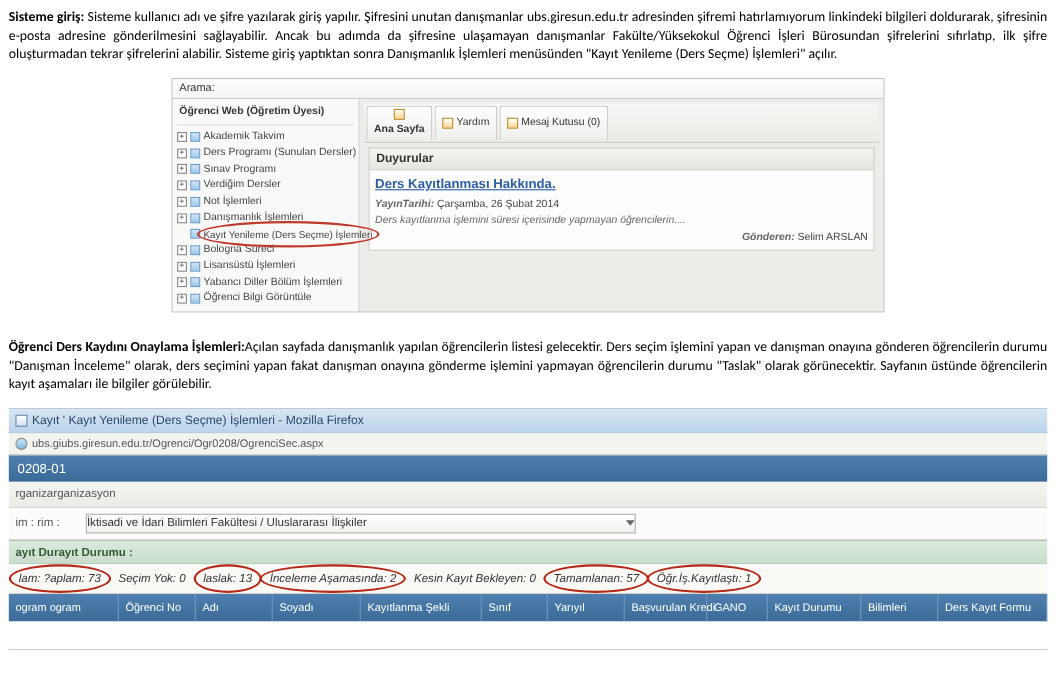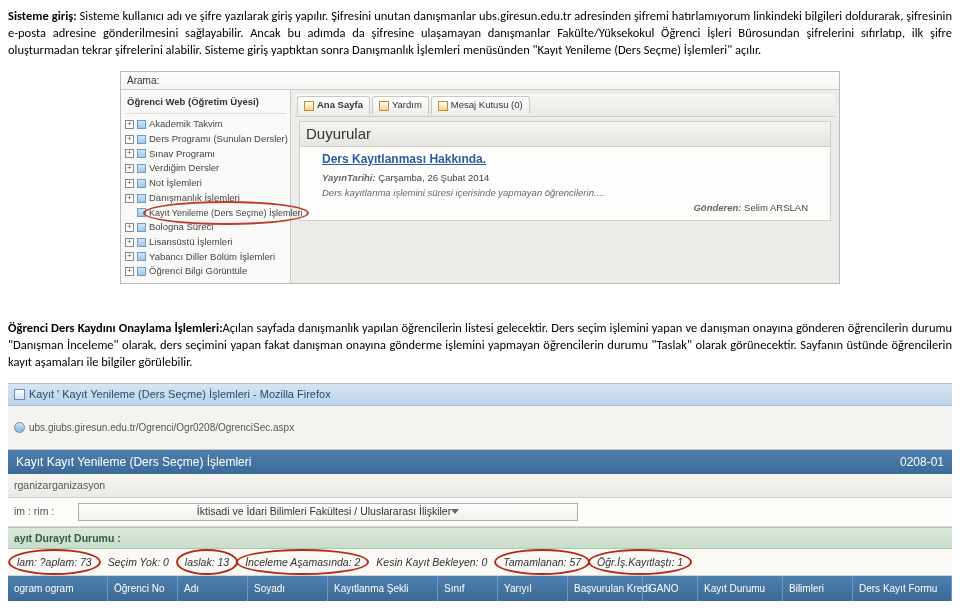--- a/index.html
+++ b/index.html
@@ -10,22 +10,22 @@
     padding: 8px;
     width: 960px;
     font-size: 12.5px;
     line-height: 1.35;
   }
   .para { text-align: justify; margin-bottom: 12px; }
   .para b { font-weight: bold; }
 
   
   .shot1 {
-    margin: 10px auto 36px auto;
-    width: 720px;
+    margin: 10px auto 24px auto;
+    width: 648px;
     border: 1px solid #bbb;
     background: linear-gradient(#f0f0ef,#e9e9e7);
     font-family: Tahoma, Arial, sans-serif;
     font-size: 10px;
     color: #333;
   }
   .s1-top {
     background: linear-gradient(#fdfdfd,#f5f5f3);
     border-bottom: 1px solid #ccc;
     padding: 2px 6px;
@@ -102,38 +102,38 @@
     display:flex;
     align-items:center;
     gap:3px;
     padding: 2px 6px;
     background: linear-gradient(#fefefe,#efefec);
     border:1px solid #c8c8c2;
     border-bottom: none;
     border-radius: 3px 3px 0 0;
     font-size: 9.5px;
   }
-  .tab.active { font-weight: bold; }
+  .tab.active { font-weight: bold; flex-direction: column; }
   .tab .tico {
     width:10px;height:10px;border:1px solid #c48a2b;background:linear-gradient(#fff,#f7d38b);
   }
   .panel-head {
     background: linear-gradient(#f6f5f1,#e6e5df);
     border:1px solid #cfcec8;
     padding:2px 6px;
-    font-weight:normal;
-    font-size:15px;
+    font-weight:bold;
+    font-size:11px;
     margin: 4px 4px 0 4px;
   }
   .panel-body {
     border:1px solid #cfcec8;
     border-top:none;
     margin: 0 4px 4px 4px;
     background:#fdfdfb;
-    padding: 4px 22px;
+    padding: 4px 5px;
     font-size: 9.5px;
   }
   .ann-title {
     color:#2b5da6;
     font-weight:bold;
     text-decoration: underline;
     font-size: 12px;
     margin-bottom: 4px;
   }
   .ann-line { padding:1px 0; color:#444; }
@@ -157,21 +157,21 @@
     padding: 3px 6px;
     color:#2a4a6a;
     border-bottom:1px solid #a3bdd6;
     font-size: 11px;
     text-align: center;
   }
   .ff-title .ffico { width:11px;height:11px;border:1px solid #6b8fb3;background:linear-gradient(#fff,#cfe1f2); }
   .urlbar {
     background:#f3f3f0;
     border-bottom:1px solid #c7c7c1;
-    padding:15px 6px;
+    padding:3px 6px;
     display:flex;
     align-items:center;
     gap:4px;
   }
   .urlbar .globe { width:11px;height:11px;border:1px solid #888;border-radius:50%;background:linear-gradient(#c8e6f8,#7fb8de); }
   .urlbar .url { color:#555; font-size:10px; }
   .bluebar {
     display:flex;
     justify-content:space-between;
     align-items:center;
@@ -198,21 +198,21 @@
   }
   .formlabel { color:#555; width:58px; }
   .select {
     flex:1;
     max-width: 500px;
     border:1px solid #b0b0aa;
     background: linear-gradient(#fff,#f0f0ec);
     height:18px;
     display:flex;
     align-items:center;
-    justify-content:center;
+    justify-content:space-between;
     padding: 0 0;
   }
   .select .caret {
     width:0;height:0;
     border-left:4px solid transparent;
     border-right:4px solid transparent;
     border-top:5px solid #666;
   }
   .groupbar {
     background: linear-gradient(#dbe9dd,#c8ddcb);
@@ -367,21 +367,20 @@
 <div class="shot2">
   <div class="ff-title">
     <span class="ffico"></span>
     <span>Kayıt ' Kayıt Yenileme (Ders Seçme) İşlemleri - Mozilla Firefox</span>
   </div>
   <div class="urlbar">
     <span class="globe"></span>
     <span class="url">ubs.giubs.giresun.edu.tr/Ogrenci/Ogr0208/OgrenciSec.aspx</span>
   </div>
   <div class="bluebar">
-    <span>Kayıt Kayıt Yenileme (Ders Seçme) İşlemleri</span>
     <span>0208-01</span>
   </div>
   <div class="labelrow">rganizarganizasyon</div>
   <div class="formrow">
     <span class="formlabel">im :  rim :</span>
     <div class="select">
       <span>İktisadi ve İdari Bilimleri Fakültesi / Uluslararası İlişkiler</span>
       <span class="caret"></span>
     </div>
   </div>

